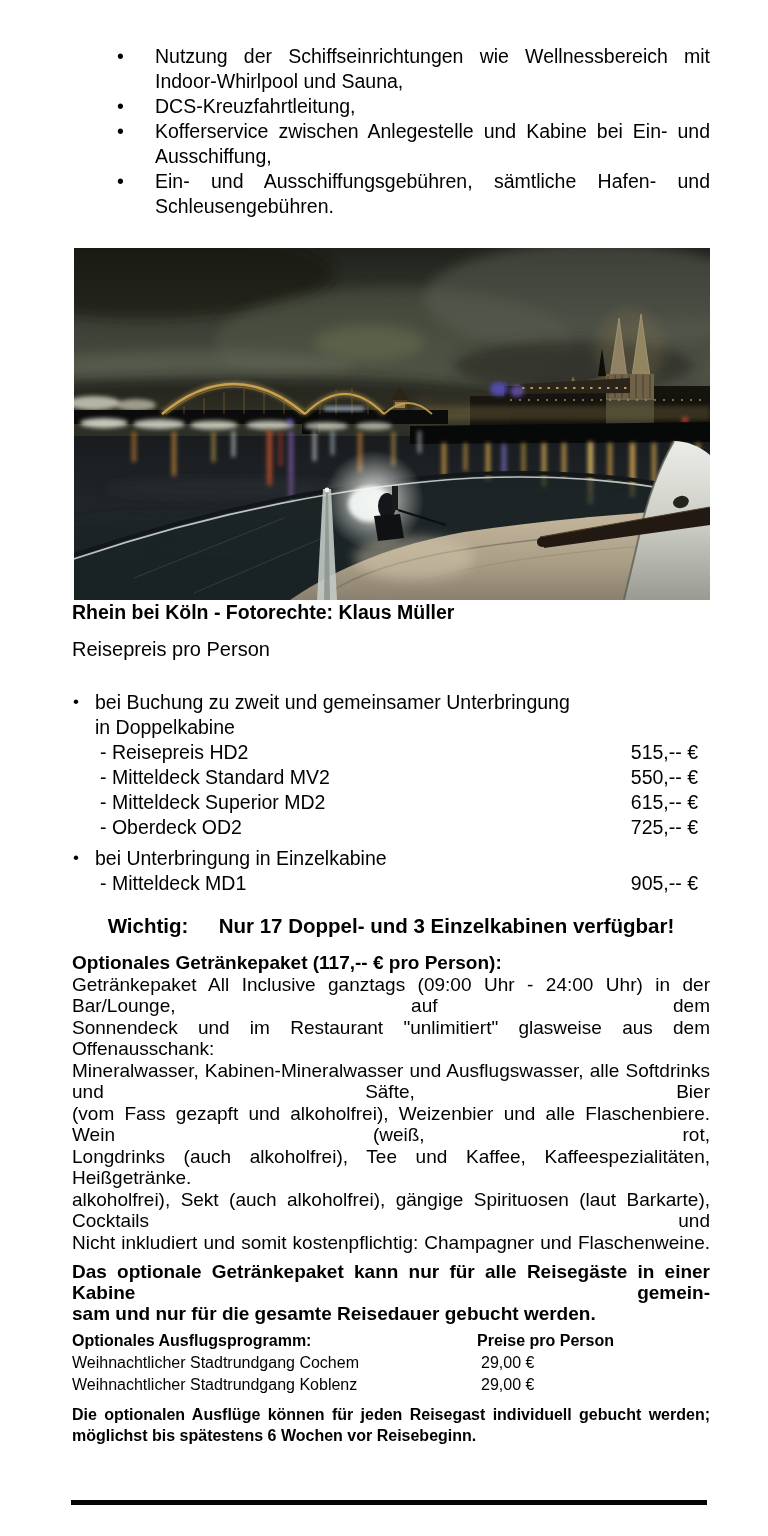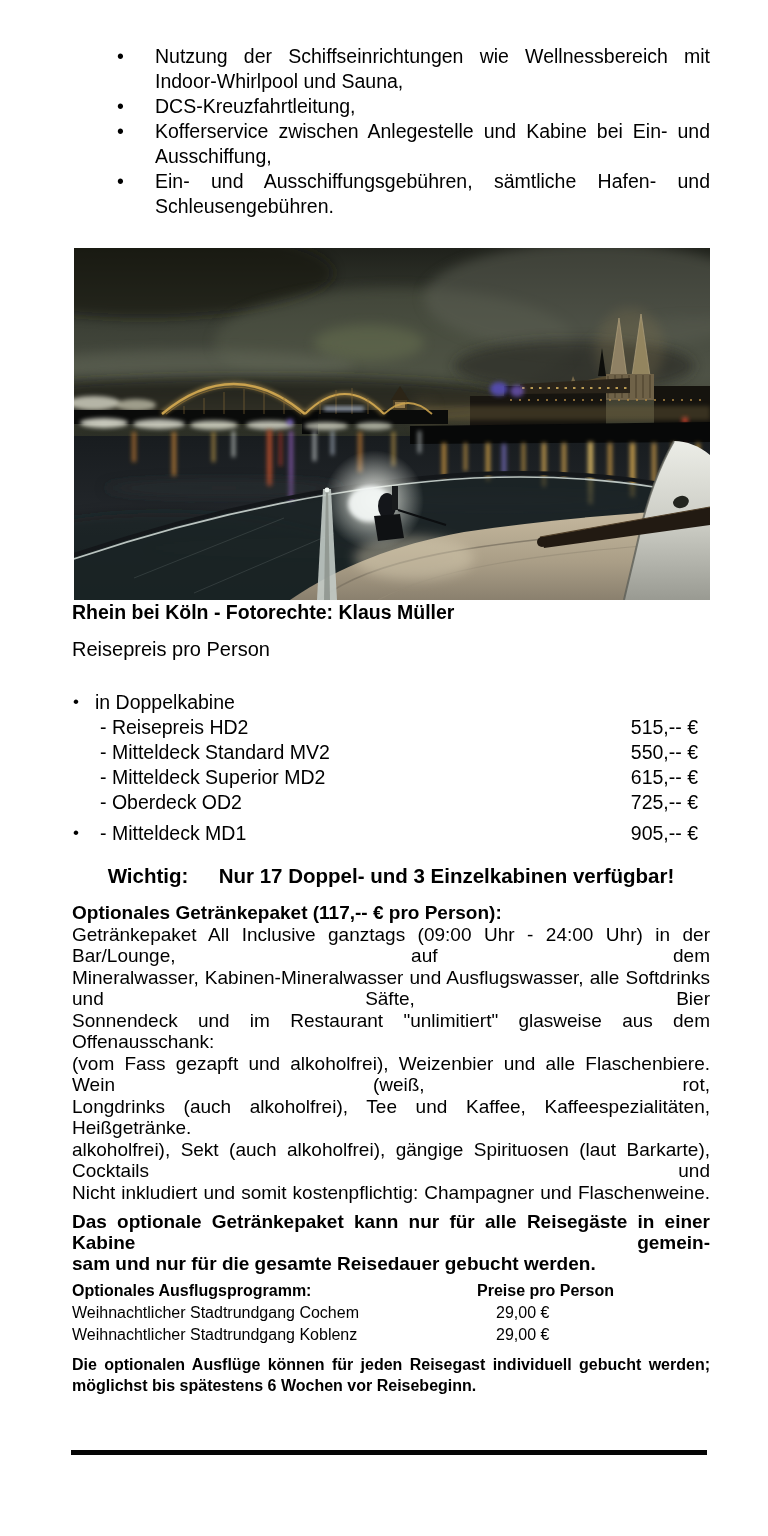--- a/index.html
+++ b/index.html
@@ -36,21 +36,21 @@
   
   .bev{margin-top:12px;font-size:19px;line-height:21.5px;}
   .bev-h{font-weight:bold;line-height:21px;margin-bottom:0.5px;}
   .just{text-align:justify;text-align-last:justify;}
   .bev-note{margin-top:8px;font-weight:bold;line-height:21px;}
   
   .exc{margin-top:6px;font-size:16px;line-height:22px;}
   .exc-head{position:relative;font-weight:bold;}
   .exc-h-right{position:absolute;left:405px;top:0;}
   .exc-row{position:relative;}
-  .exc-price{position:absolute;left:424px;top:0;}
+  .exc-price{position:absolute;left:409px;top:0;}
   .exc-note{margin-top:8px;font-weight:bold;line-height:21px;}
   
   .rule{margin:54px 0 0 -1px;width:636px;height:5px;background:#050505;}
   .pagenum{margin-top:106px;text-align:center;font-family:"Liberation Serif","DejaVu Serif",serif;font-size:31px;line-height:38px;}
 </style>
 </head>
 <body>
 
 <div class="page">
 
@@ -266,57 +266,59 @@
     </svg>
   </div>
 
   <div class="caption">Rhein bei Köln - Fotorechte: Klaus Müller</div>
 
   <div class="price-heading">Reisepreis pro Person</div>
 
   <div class="pricing">
     <div class="p-bullet-line">
       <span class="p-sm-dot">•</span>
+      <span>bei Buchung zu zweit und gemeinsamer Unterbringung</span>
     </div>
     <div class="p-label2">in Doppelkabine</div>
     <div class="p-row">
       <span class="p-name">- Reisepreis HD2</span>
       <span class="p-val">515,-- €</span>
     </div>
     <div class="p-row">
       <span class="p-name">- Mitteldeck Standard MV2</span>
       <span class="p-val">550,-- €</span>
     </div>
     <div class="p-row">
       <span class="p-name">- Mitteldeck Superior MD2</span>
       <span class="p-val">615,-- €</span>
     </div>
     <div class="p-row">
       <span class="p-name">- Oberdeck OD2</span>
       <span class="p-val">725,-- €</span>
     </div>
     <div class="p-bullet-line group2">
       <span class="p-sm-dot">•</span>
+      <span>bei Unterbringung in Einzelkabine</span>
     </div>
     <div class="p-row">
       <span class="p-name">- Mitteldeck MD1</span>
       <span class="p-val">905,-- €</span>
     </div>
   </div>
 
   <div class="wichtig">
     <span class="w-label">Wichtig:</span>
     <span class="w-text">Nur 17 Doppel- und 3 Einzelkabinen verfügbar!</span>
   </div>
 
   <div class="bev">
     <div class="bev-h">Optionales Getränkepaket (117,-- € pro Person):</div>
     <div class="just">Getränkepaket All Inclusive ganztags (09:00 Uhr - 24:00 Uhr) in der Bar/Lounge, auf dem</div>
+    <div class="just">Sonnendeck und im Restaurant "unlimitiert" glasweise aus dem Offenausschank:</div>
     <div class="just">Mineralwasser, Kabinen-Mineralwasser und Ausflugswasser, alle Softdrinks und Säfte, Bier</div>
-    <div class="just">Sonnendeck und im Restaurant "unlimitiert" glasweise aus dem Offenausschank:</div>
     <div class="just">(vom Fass gezapft und alkoholfrei), Weizenbier und alle Flaschenbiere. Wein (weiß, rot,</div>
     <div class="just">Longdrinks (auch alkoholfrei), Tee und Kaffee, Kaffeespezialitäten, Heißgetränke.</div>
     <div class="just">alkoholfrei), Sekt (auch alkoholfrei), gängige Spirituosen (laut Barkarte), Cocktails und</div>
     <div class="just">Nicht inkludiert und somit kostenpflichtig: Champagner und Flaschenweine.</div>
     <div class="bev-note">
       <div class="just">Das optionale Getränkepaket kann nur für alle Reisegäste in einer Kabine gemein-</div>
       <div>sam und nur für die gesamte Reisedauer gebucht werden.</div>
     </div>
   </div>
 

